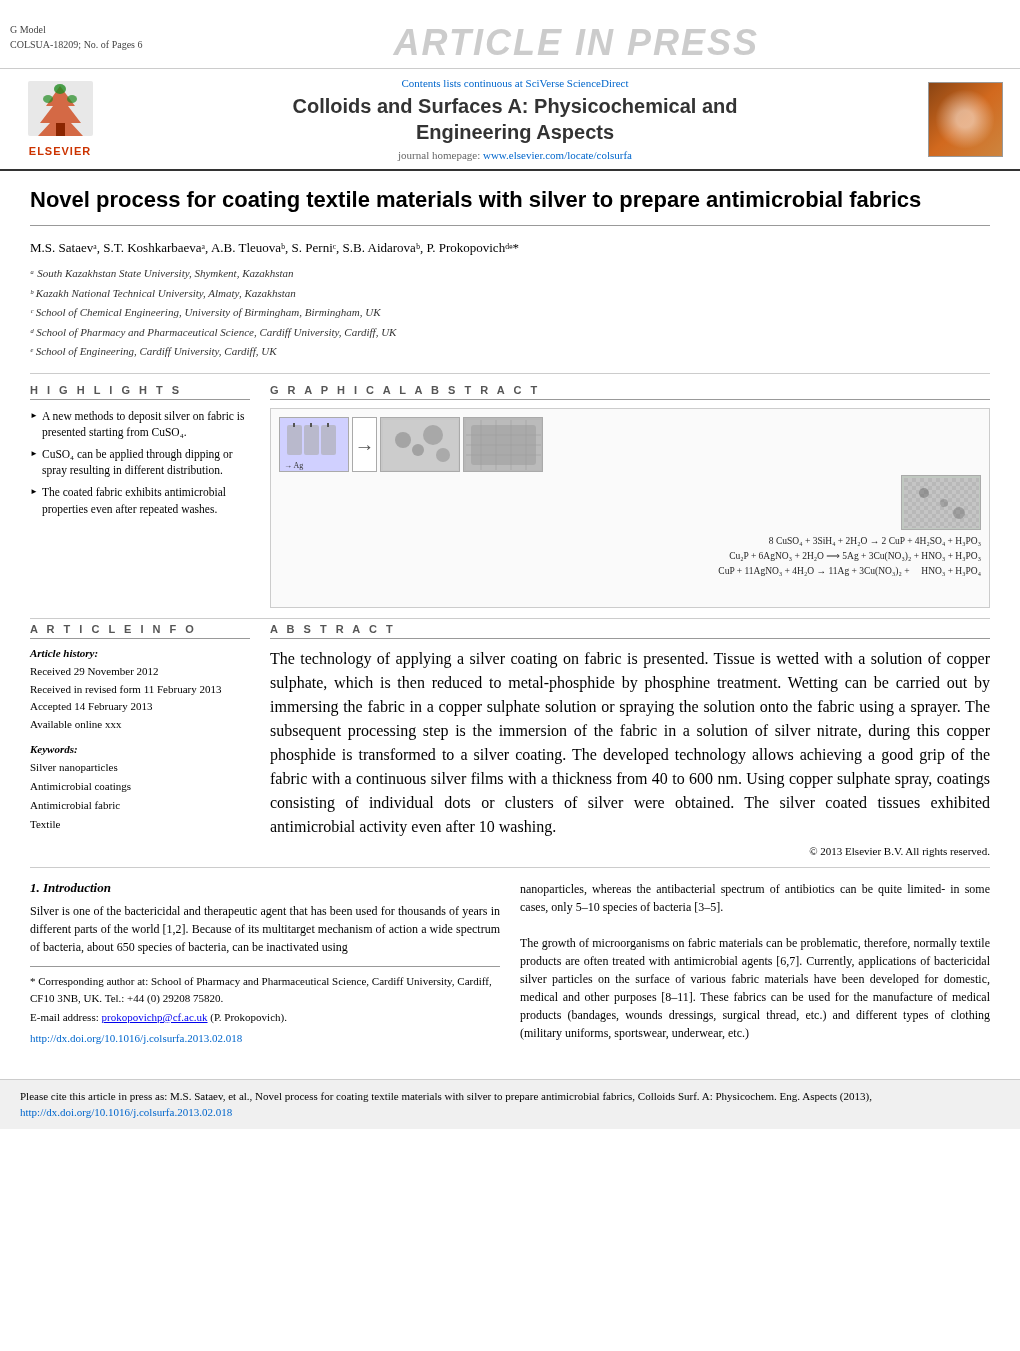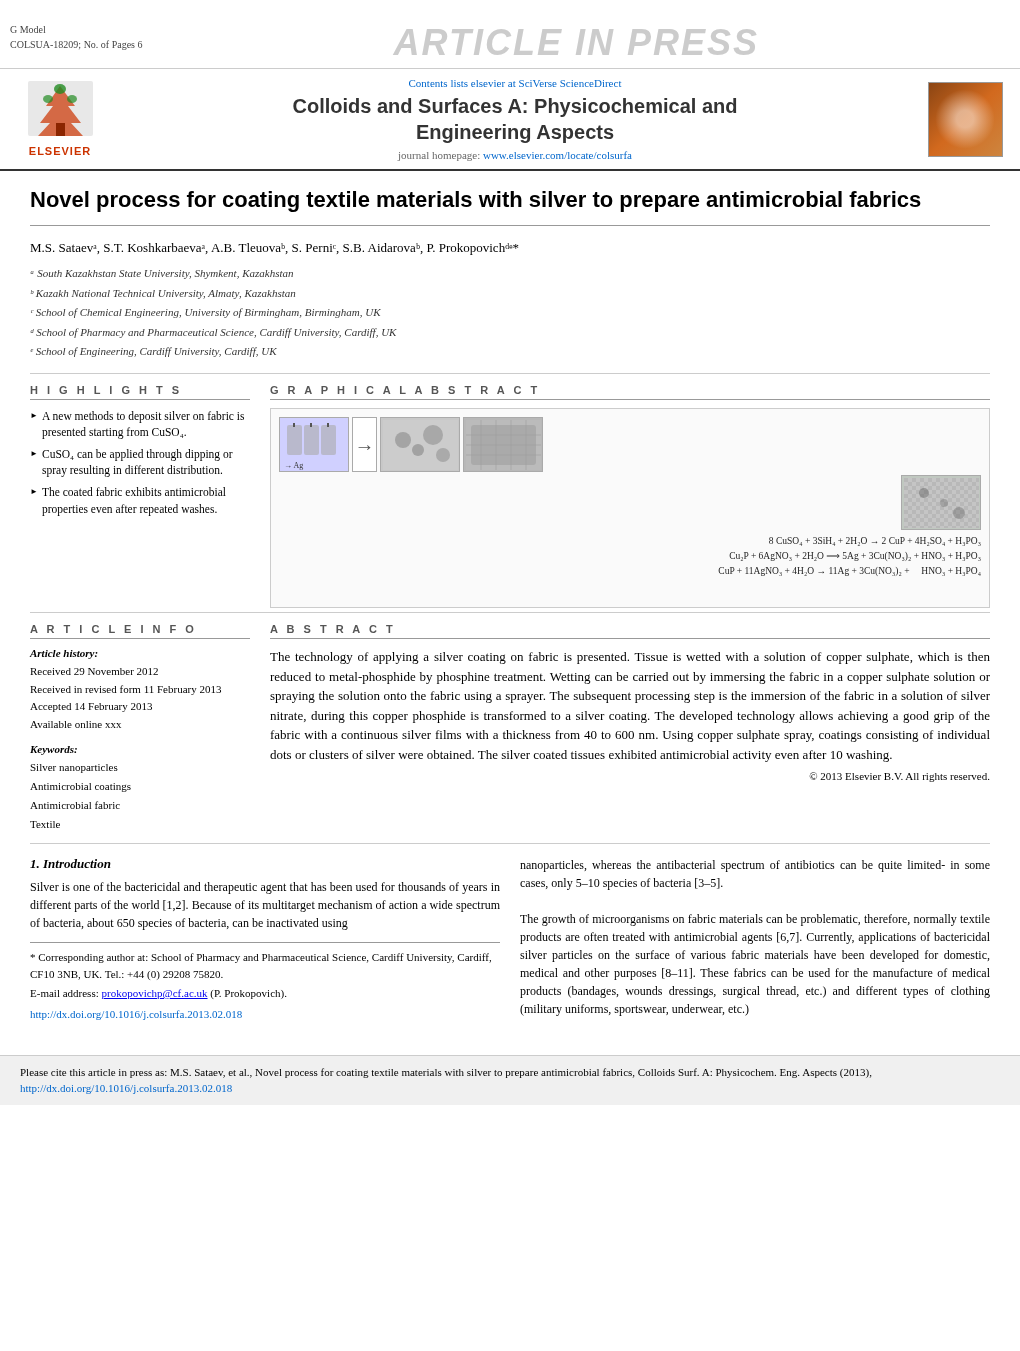--- a/index.html
+++ b/index.html
@@ -139,23 +139,23 @@
       margin-bottom: 10px;
       border-bottom: 1px solid #ccc;
       padding-bottom: 10px;
     }
     .affiliations div { margin-bottom: 2px; }
 
     
     .two-col {
       display: flex;
       gap: 20px;
-      margin-bottom: 10px;
+      margin-bottom: 4px;
       border-bottom: 1px solid #ccc;
-      padding-bottom: 4px;
+      padding-bottom: 10px;
     }
     .col-left {
       width: 220px;
       flex-shrink: 0;
     }
     .col-right {
       flex: 1;
     }
 
     
@@ -241,21 +241,21 @@
       font-size: 11px;
       line-height: 1.7;
       list-style: none;
     }
 
     
     .abstract-col {
       flex: 1;
     }
     .abstract-text {
-      font-size: 13px;
+      font-size: 16px;
       line-height: 1.5;
       text-align: justify;
     }
     .abstract-copyright {
       text-align: right;
       font-size: 11px;
       margin-top: 6px;
     }
 
     
@@ -362,21 +362,21 @@
 
         <ellipse cx="32" cy="8" rx="6" ry="5" fill="#228B22" opacity="0.8"></ellipse>
         <ellipse cx="20" cy="18" rx="5" ry="4" fill="#228B22" opacity="0.7"></ellipse>
         <ellipse cx="44" cy="18" rx="5" ry="4" fill="#228B22" opacity="0.7"></ellipse>
       </svg>
       <div class="elsevier-text">ELSEVIER</div>
     </div>
   </div>
   <div class="journal-center">
     <div class="sciverse-link">
-      <span>Contents lists elsevier at SciVerse ScienceDirect</span>
+      <span>Contents lists continuous at SciVerse ScienceDirect</span>
     </div>
     <div class="journal-title">
       <div>Colloids and Surfaces A: Physicochemical and</div>
       <div>Engineering Aspects</div>
     </div>
     <div class="journal-homepage">
       <span>journal homepage:</span>
       <a>www.elsevier.com/locate/colsurfa</a>
     </div>
   </div>

